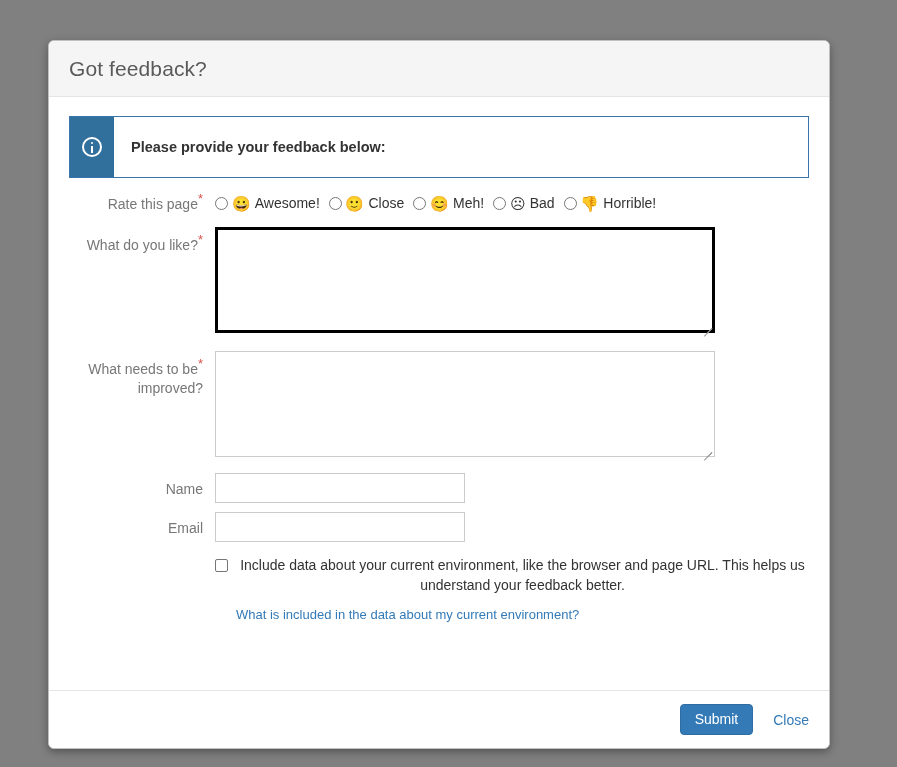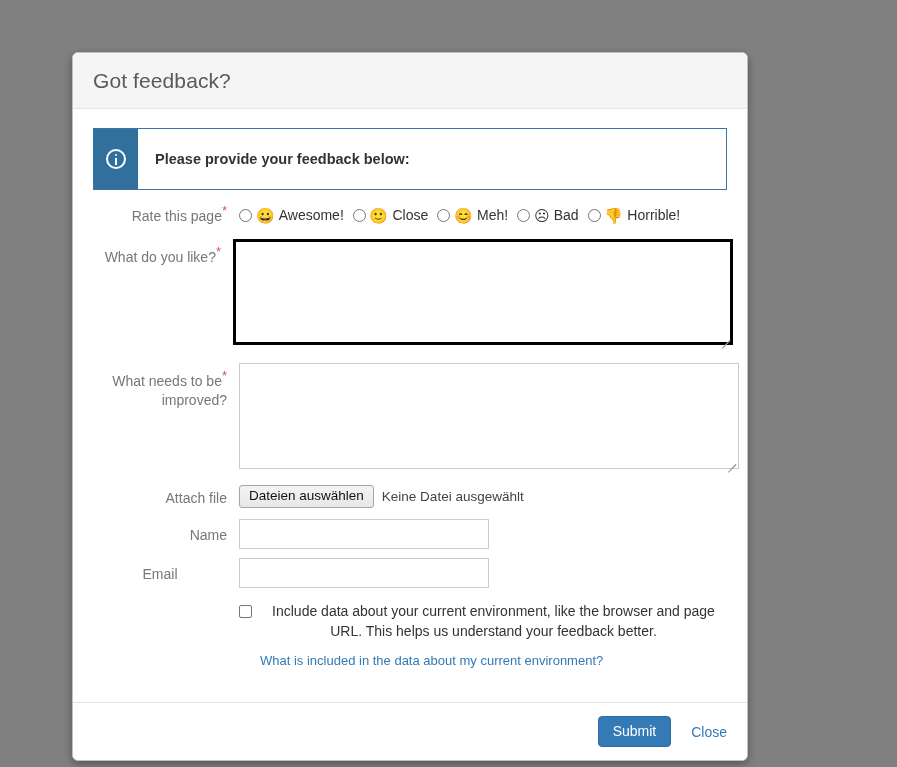--- a/index.html
+++ b/index.html
@@ -12,30 +12,29 @@
     background: #808080;
     font-family: "Liberation Sans", sans-serif;
     font-size: 14px;
     color: #333333;
   }
 
   
   #modal {
     position: absolute;
     left: 48px;
-    top: 52px;
-    width: 676px;
+    top: 40px;
+    width: 782px;
     height: 709px;
     background: #ffffff;
     border: 1px solid #c0c0c0;
     border-radius: 6px;
     box-shadow: 0 3px 9px rgba(0,0,0,0.35);
     display: flex;
     flex-direction: column;
-    margin-left: 24px;
   }
 
   
   #modal-header {
     height: 56px;
     background: #f5f5f5;
     border-bottom: 1px solid #e5e5e5;
     border-top-left-radius: 5px;
     border-top-right-radius: 5px;
     display: flex;
@@ -382,39 +381,30 @@
           <textarea id="improve-textarea" placeholder="" style=""></textarea>
           <span class="resize-grip">
               <i></i>
               <i></i>
               <i></i>
             </span>
         </div>
       </div>
     </div>
 
-    <div class="form-row" id="attach-row">
-      <div class="form-label" style="padding-top:4px;">Attach file</div>
-      <div class="form-control-col">
-        <div id="file-line">
-          <button id="file-button">Dateien auswählen</button>
-          <span id="file-status">Keine Datei ausgewählt</span>
-        </div>
-      </div>
-    </div>
 
     <div class="form-row" id="name-row">
       <div class="form-label" style="padding-top:7px;">Name</div>
       <div class="form-control-col">
         <input type="text" class="txt" id="name-input" value="" placeholder="" style="">
       </div>
     </div>
 
     <div class="form-row" id="email-row">
-      <div class="form-label" style="padding-top:7px;text-align:center;">Email</div>
+      <div class="form-label" style="padding-top:7px;">Email</div>
       <div class="form-control-col">
         <input type="text" class="txt" id="email-input" value="" placeholder="" style="">
       </div>
     </div>
 
     <div class="form-row" id="env-row">
       <div class="form-label"></div>
       <div class="form-control-col">
         <label id="env-block">
           <span class="checkbox-box"></span>

